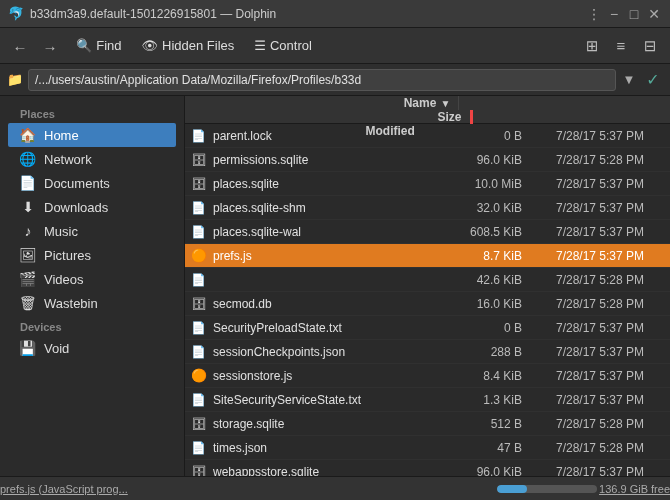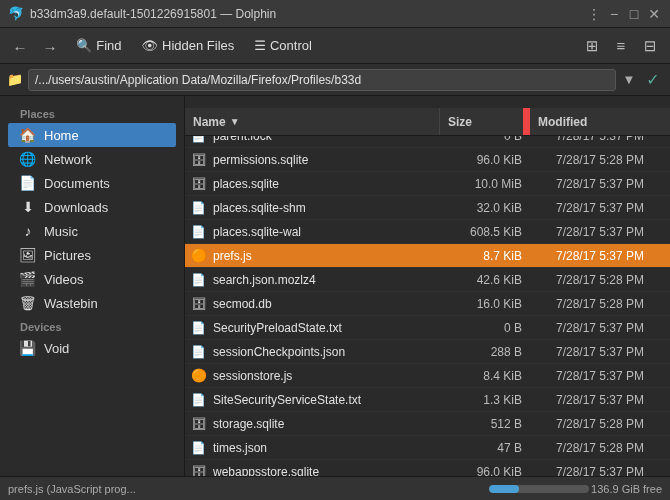--- a/index.html
+++ b/index.html
@@ -196,22 +196,23 @@
       overflow-y: scroll;
       overflow-x: hidden;
     }
     .filelist-header {
       display: flex;
       align-items: center;
       background: #333;
       height: 28px;
       border-bottom: 1px solid #1a1a1a;
       position: sticky;
-      top: 12px;
+      top: 0;
       z-index: 10;
+      flex-direction: column;
     }
     .col-name {
       flex: 1;
       padding: 0 8px;
       display: flex;
       align-items: center;
       gap: 4px;
       cursor: pointer;
       height: 100%;
       color: #ccc;
@@ -220,25 +221,25 @@
       border-right: 1px solid #444;
     }
     .col-size {
       width: 90px;
       padding: 0 8px;
       text-align: right;
       cursor: pointer;
       height: 100%;
       display: flex;
       align-items: center;
-      justify-content: flex-start;
+      justify-content: flex-end;
       color: #ccc;
       font-size: 12px;
       font-weight: 600;
-      border-right: 7px solid #ef4444;
+      border-right: 3px solid #ef4444;
     }
     .col-modified {
       width: 140px;
       padding: 0 8px;
       cursor: pointer;
       height: 100%;
       display: flex;
       align-items: center;
       color: #ccc;
       font-size: 12px;
@@ -296,24 +297,25 @@
     .filelist::-webkit-scrollbar-track { background: #2a2a2a; }
     .filelist::-webkit-scrollbar-thumb { background: #555; border-radius: 4px; }
 
     
     .statusbar {
       display: flex;
       align-items: center;
       justify-content: flex-end;
       background: #333;
       height: 24px;
-      padding: 0 8px;
+      padding: 0 0;
       border-top: 1px solid #1a1a1a;
       font-size: 11px;
       color: #aaa;
+      text-decoration: underline;
     }
     .statusbar-left { flex: 1; overflow: hidden; white-space: nowrap; text-overflow: ellipsis; }
     .statusbar-right {
       display: flex;
       align-items: center;
       gap: 2px;
     }
     .storage-bar {
       width: 100px;
       height: 8px;
@@ -492,21 +494,20 @@
       <span style="overflow:hidden;text-overflow:ellipsis;">prefs.js</span>
     </div>
     <div class="file-size">8.7 KiB</div>
     <div class="file-modified">7/28/17 5:37 PM</div>
   </div>
         <div class="file-row">
     <div class="file-name-cell">
       <span class="file-icon">
               <span style="font-size:12px;">📄</span>
             </span>
-      <span style="overflow:hidden;text-overflow:ellipsis;">search.json.mozlz4</span>
     </div>
     <div class="file-size">42.6 KiB</div>
     <div class="file-modified">7/28/17 5:28 PM</div>
   </div>
         <div class="file-row">
     <div class="file-name-cell">
       <span class="file-icon">
               <span style="font-size:12px;">🗄</span>
             </span>
       <span style="overflow:hidden;text-overflow:ellipsis;">secmod.db</span>

